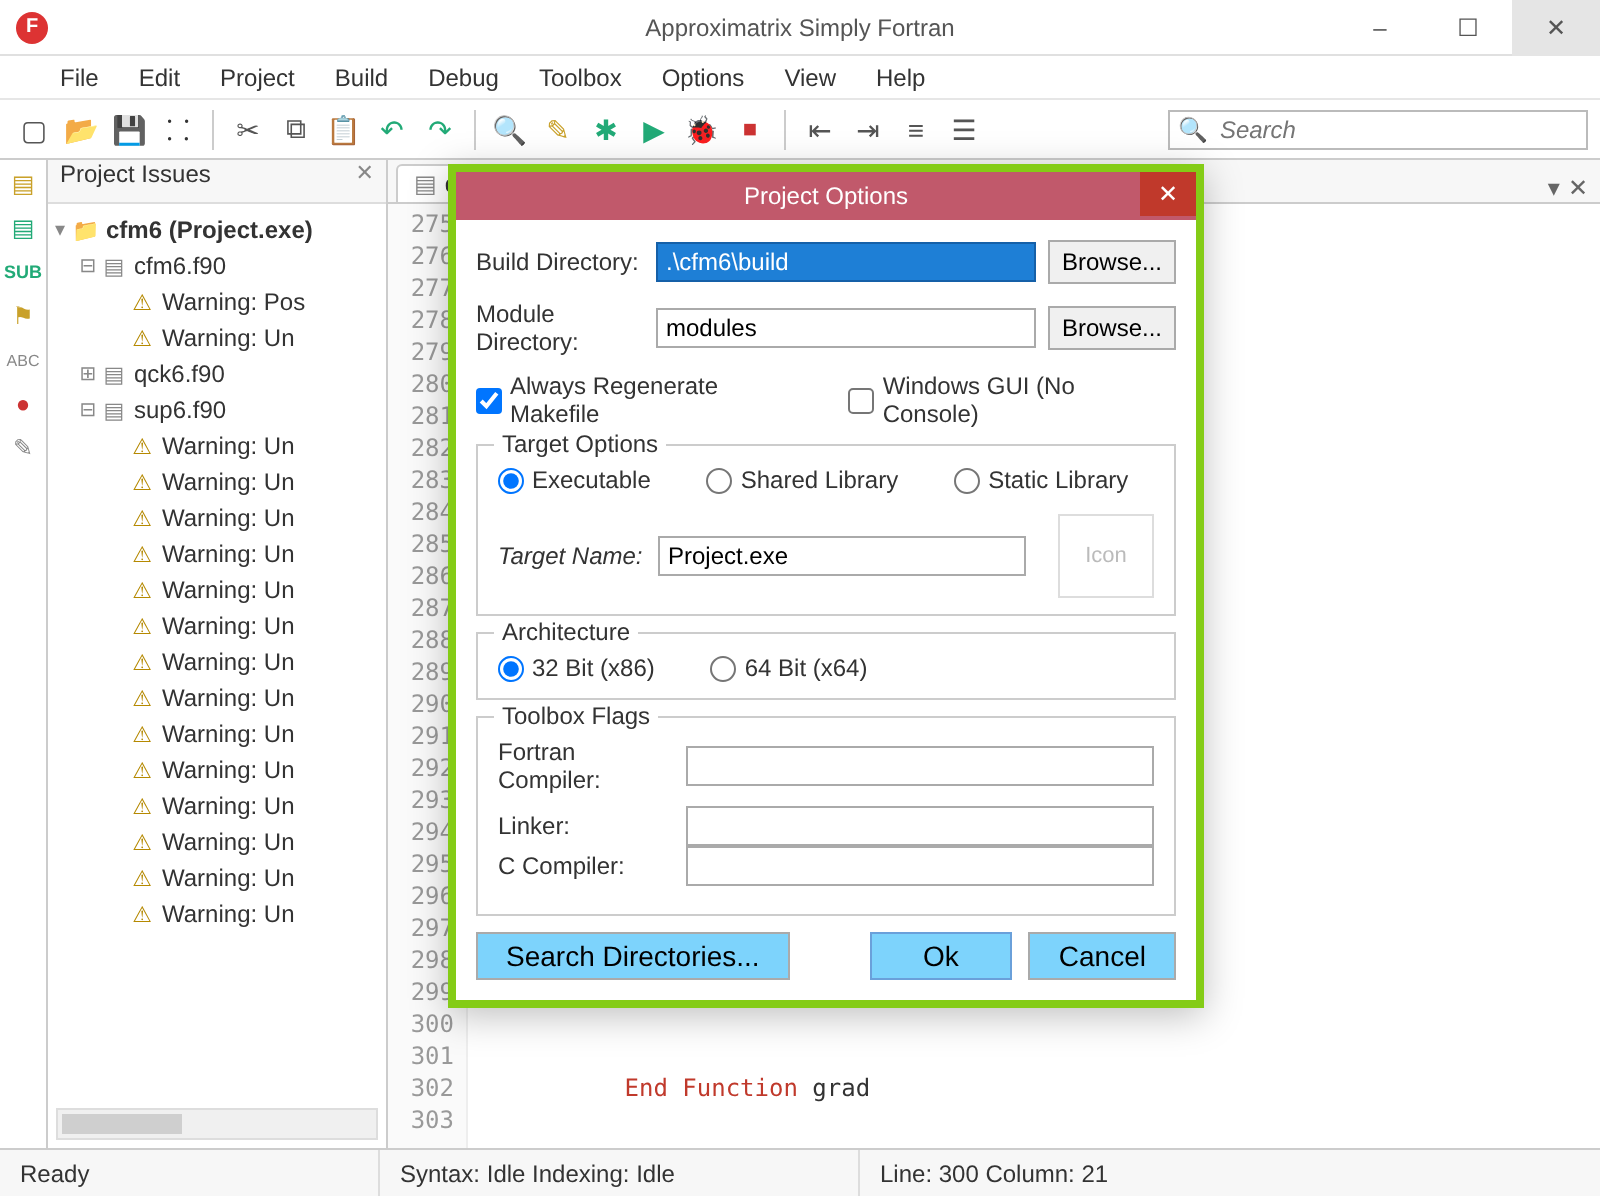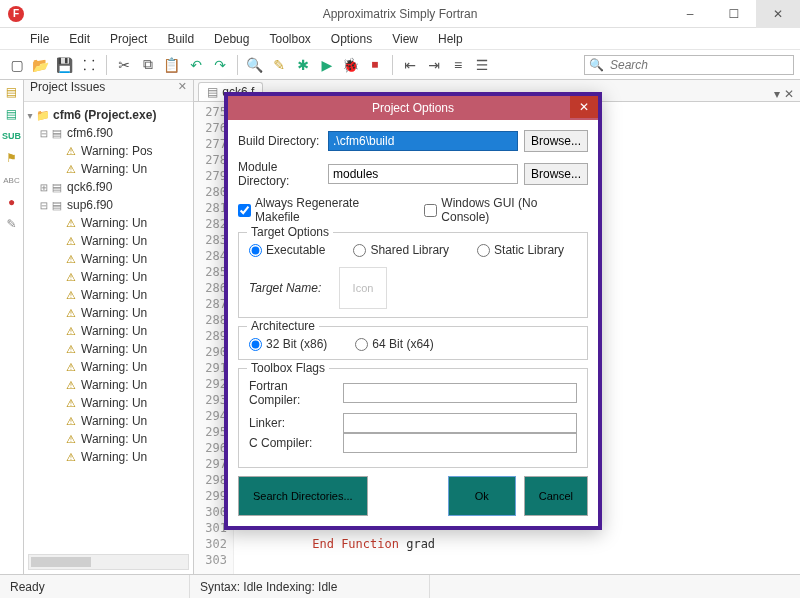--- a/index.html
+++ b/index.html
@@ -221,24 +221,24 @@
     border-right: 1px solid #ddd;
     height:100%;
     display:flex;align-items:center;
   }
   .statusbar .cell.ready { width:190px; }
   .statusbar .cell.syntax { width:240px; }
   .statusbar .cell.line { border-right:none; }
   
   .modal {
     position: absolute;
-    left: 224px; top: 92px;
+    left: 224px; top: 82px;
     width: 378px;
     background: #fff;
-    border: 4px solid #4c1d95;
+    border: 4px solid #84cc16;
     box-shadow: 0 4px 18px rgba(0,0,0,0.25);
     z-index: 100;
   }
   .modal .mtitle {
     background: #c1596b;
     color: #fff;
     height: 24px;
     display: flex;
     align-items: center;
     justify-content: center;
@@ -300,24 +300,24 @@
     color:#bbb;
     display:flex;align-items:center;justify-content:center;
     margin-left:10px;
     font-size:11px;
   }
   .flagsrow { display:flex; align-items:center; margin-bottom:6px; gap:4px; }
   .flagsrow .lbl { width:90px; }
   .flagsrow input { flex:1; height:20px; border:1px solid #aaa; padding:1px 4px; font-size:12px; }
   .mbuttons { display:flex; gap:8px; margin-top:6px; }
   .mbuttons button {
-    height:40px;
+    height:24px;
     border:1px solid #aaa;
-    background:#0f766e;
-    font-size:11px;
+    background:#7dd3fc;
+    font-size:14px;
     padding: 0 14px;
   }
   .mbuttons .search { flex:0 0 auto; }
   .mbuttons .spacer { flex:1; }
   .mbuttons .ok { border:1px solid #6aa0da; padding:0 26px; }
   input[type=checkbox], input[type=radio] { margin:0; }
 </style>
 </head>
 <body>
 
@@ -588,20 +588,21 @@
           <span class="kw">End Function</span> grad
 
 </div>
     </div>
   </div>
 </div>
 
 <div class="statusbar">
   <div class="cell ready">Ready</div>
   <div class="cell syntax">Syntax: Idle  Indexing: Idle</div>
+  <div class="cell line">Line: 300 Column: 21</div>
 </div>
 
 <div class="modal">
   <div class="mtitle">
     <span>Project Options</span>
     <div class="mclose">✕</div>
   </div>
   <div class="mbody">
     <div class="mrow">
       <span class="lbl">Build Directory:</span>
@@ -635,20 +636,21 @@
             <input type="radio" name="tgt" style="">
             <span>Shared Library</span>
           </label>
         <label>
             <input type="radio" name="tgt" style="">
             <span>Static Library</span>
           </label>
       </div>
       <div class="tnrow">
         <span class="lbl">Target Name:</span>
+        <input type="text" value="Project.exe" style="">
         <div class="iconbtn">Icon</div>
       </div>
     </div>
 
     <div class="group">
       <span class="legend">Architecture</span>
       <div class="radiorow" style="margin-bottom:0">
         <label>
             <input type="radio" name="arch" checked="" style="">
             <span>32 Bit (x86)</span>

